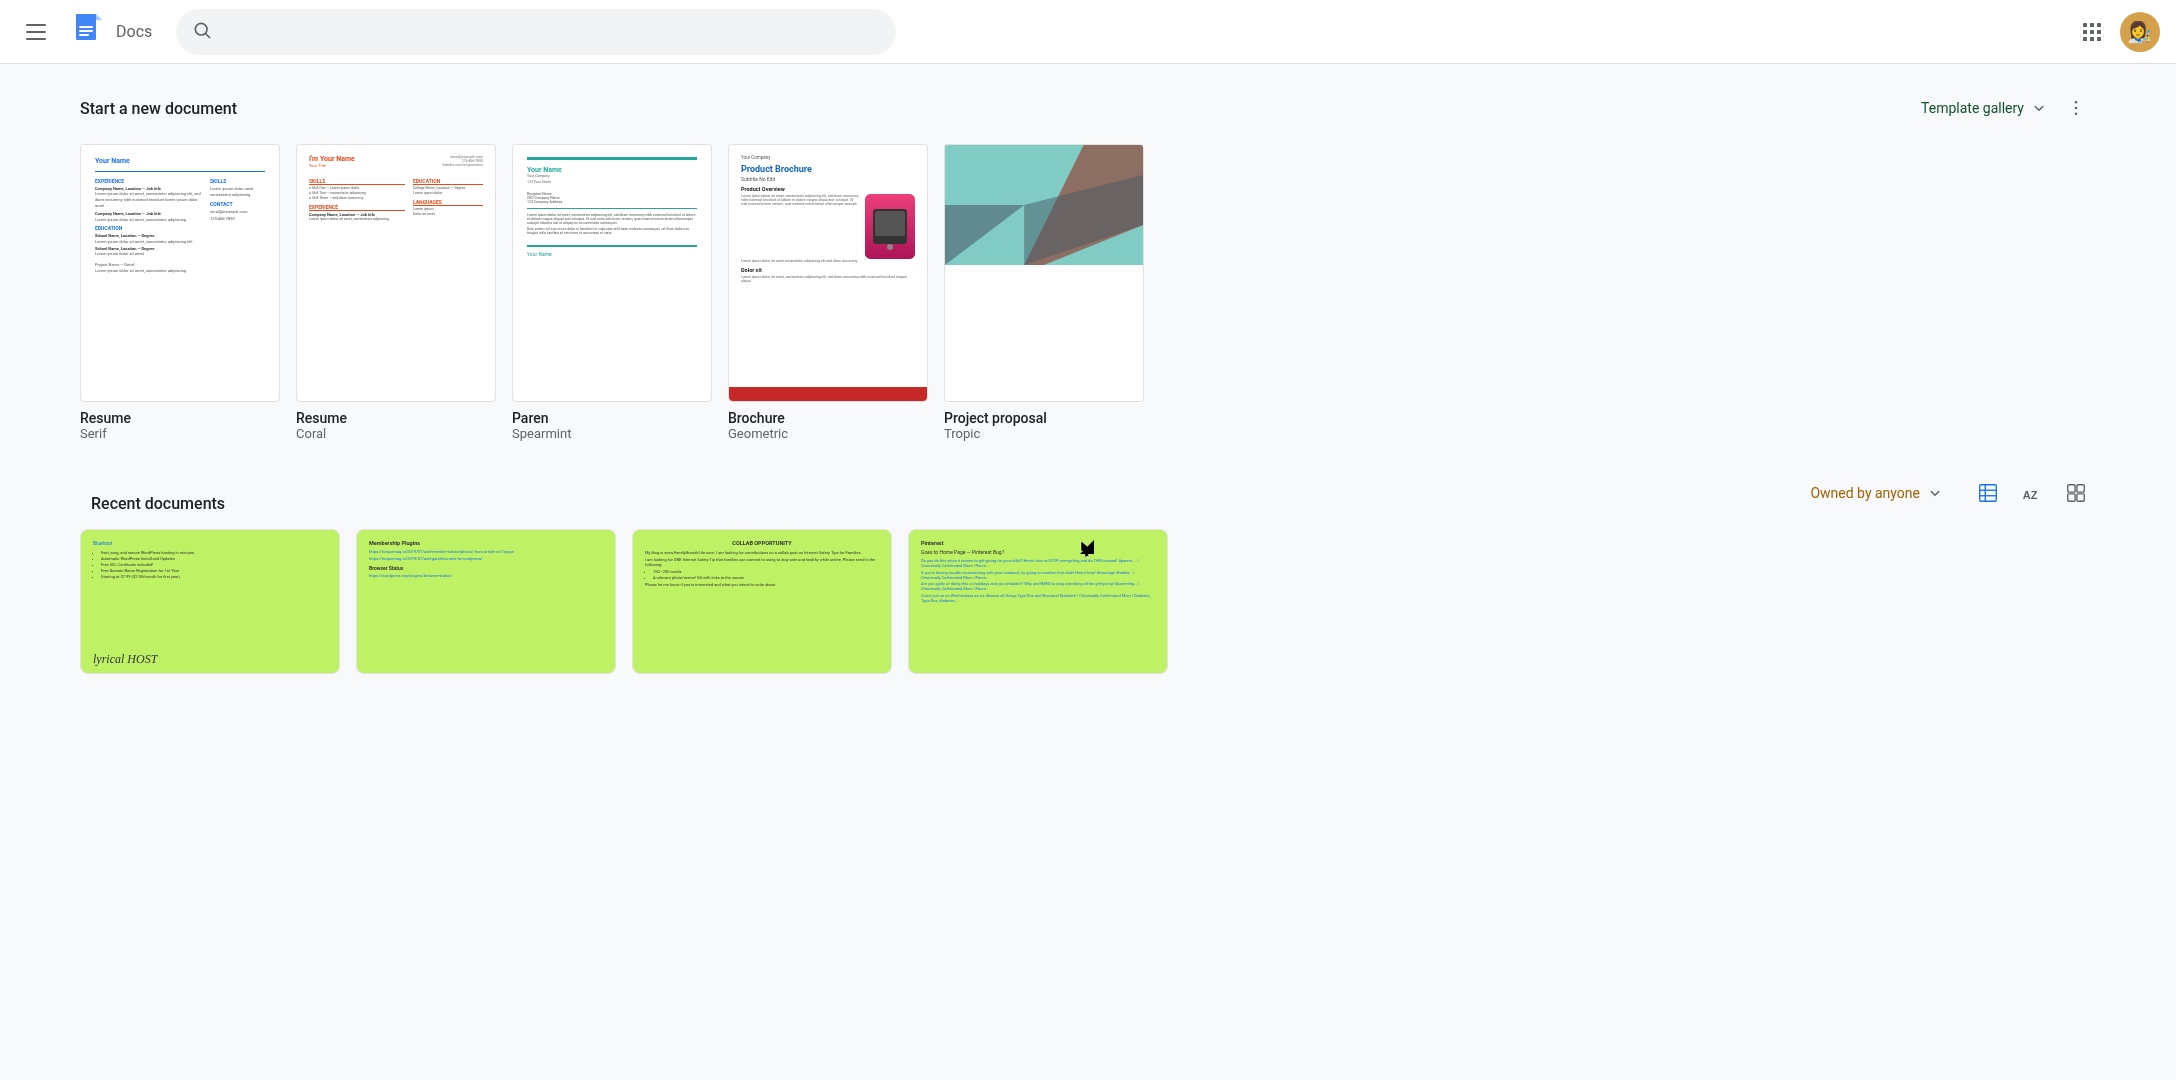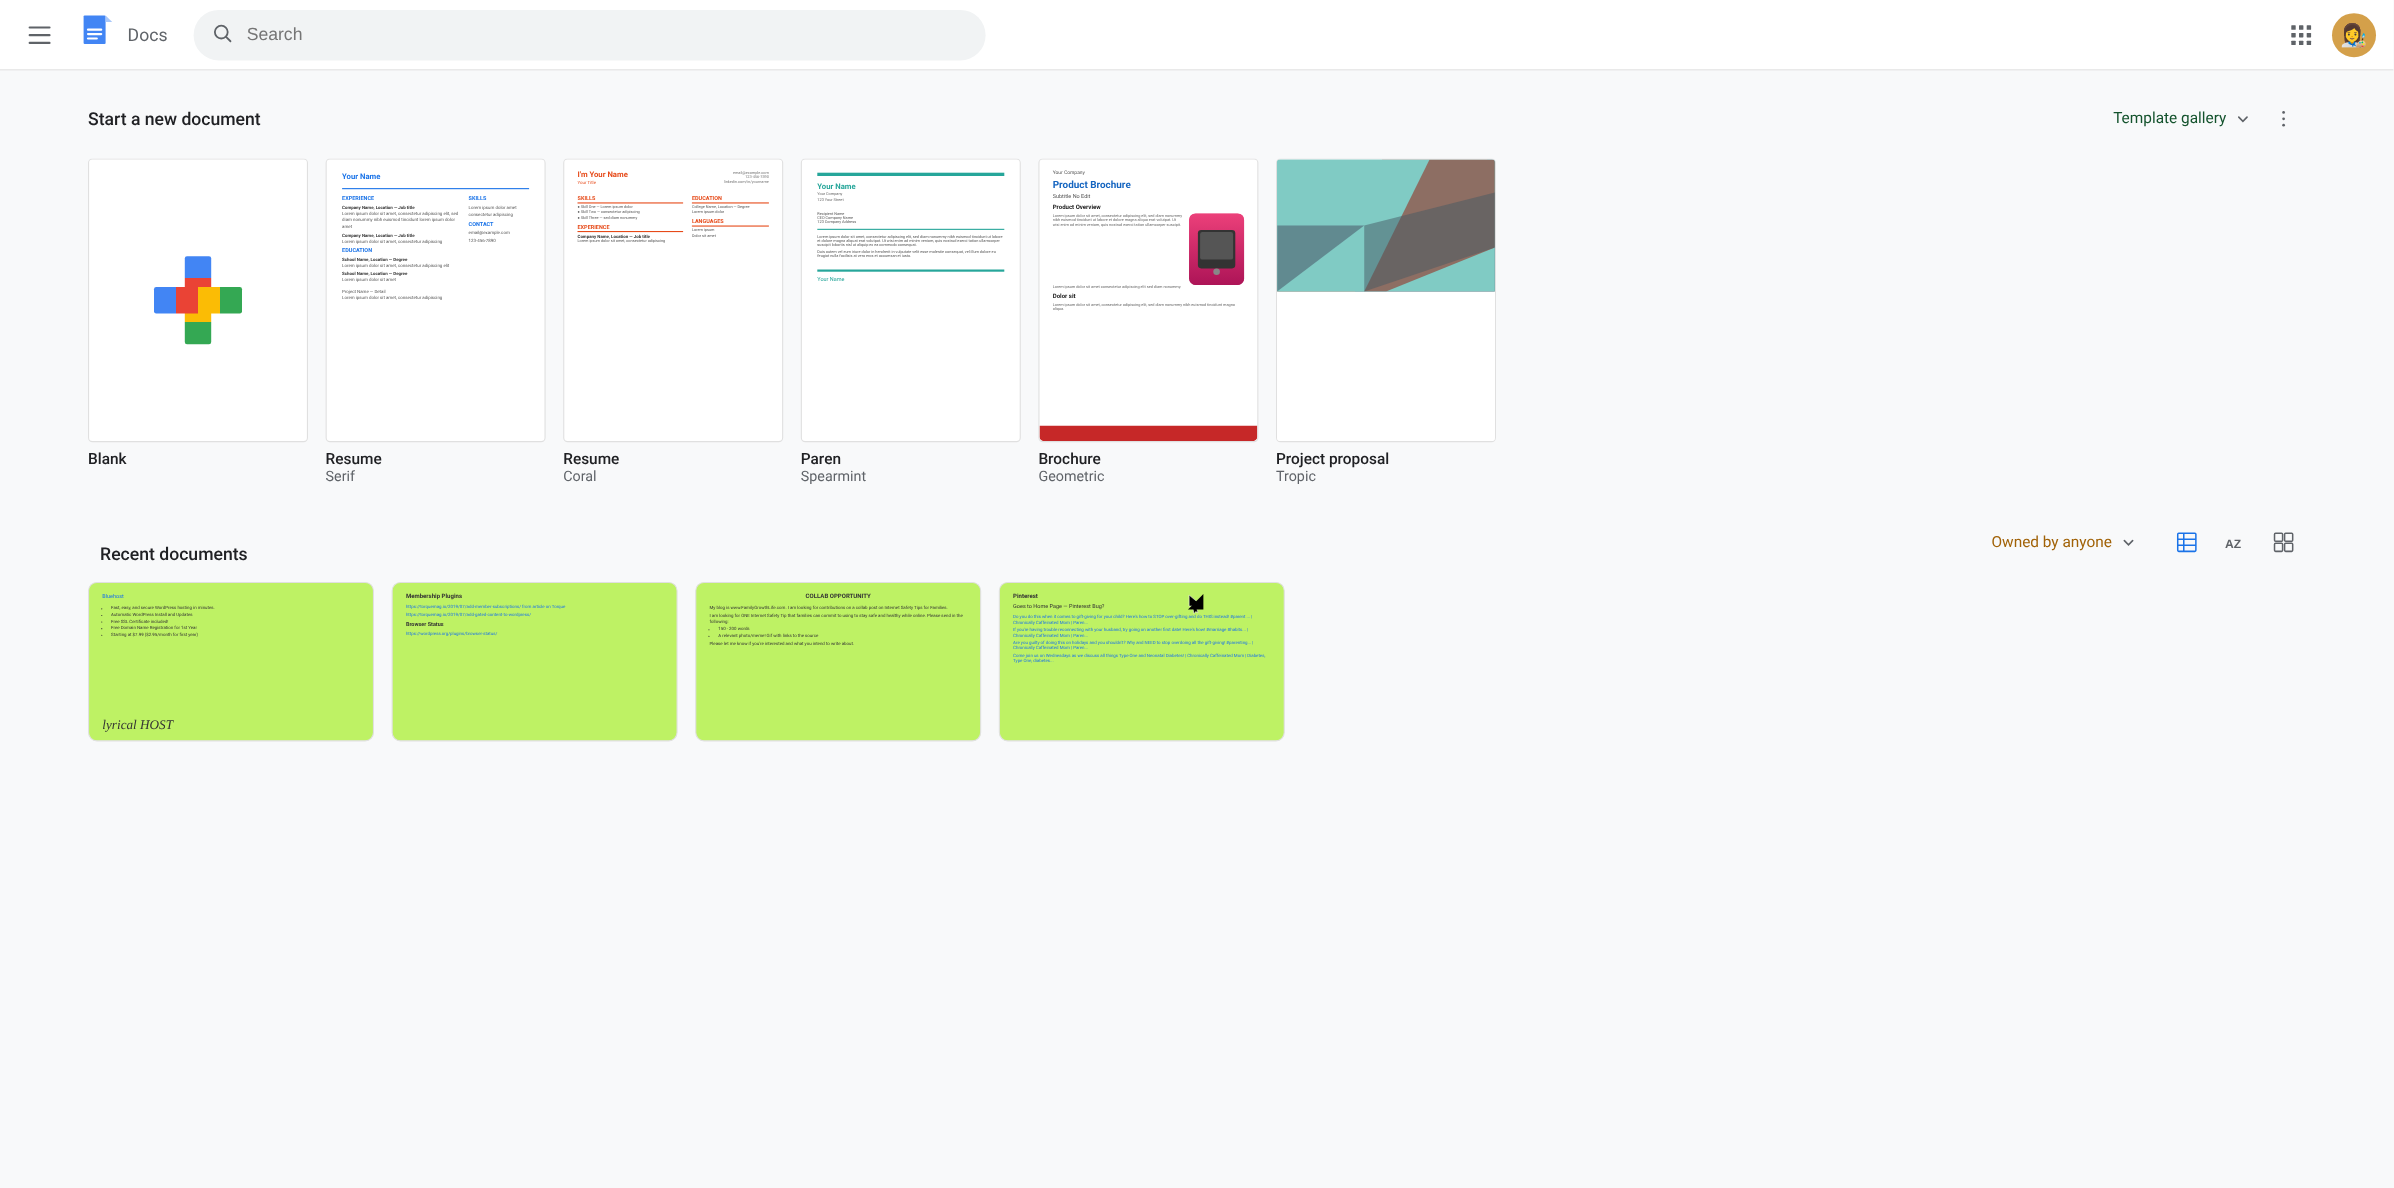--- a/index.html
+++ b/index.html
@@ -331,21 +331,20 @@
     </a>
   </div>
 
   <div class="search-bar">
     <span class="search-icon-wrap">
       <svg width="20" height="20" viewBox="0 0 24 24" fill="none">
           <circle cx="11" cy="11" r="7" stroke="#5f6368" stroke-width="2"></circle>
           <line x1="16.5" y1="16.5" x2="21" y2="21" stroke="#5f6368" stroke-width="2" stroke-linecap="round"></line>
         </svg>
     </span>
-    <input type="text" placeholder="Search" style="">
   </div>
 
   <div class="header-right">
     <div class="grid-icon-btn">
       <svg width="24" height="24" viewBox="0 0 24 24" fill="none">
           <rect x="3" y="3" width="4" height="4" rx="0.5" fill="#5f6368"></rect>
           <rect x="10" y="3" width="4" height="4" rx="0.5" fill="#5f6368"></rect>
           <rect x="17" y="3" width="4" height="4" rx="0.5" fill="#5f6368"></rect>
           <rect x="3" y="10" width="4" height="4" rx="0.5" fill="#5f6368"></rect>
           <rect x="10" y="10" width="4" height="4" rx="0.5" fill="#5f6368"></rect>
@@ -377,29 +376,20 @@
             <circle cx="12" cy="5" r="1.5" fill="#5f6368"></circle>
             <circle cx="12" cy="12" r="1.5" fill="#5f6368"></circle>
             <circle cx="12" cy="19" r="1.5" fill="#5f6368"></circle>
           </svg>
       </div>
     </div>
   </div>
 
   <div class="templates-grid">
 
-    <div class="template-item">
-      <div class="template-thumb blank-thumb">
-        <div class="google-plus">
-          <div class="gplus-v"></div>
-          <div class="gplus-h"></div>
-        </div>
-      </div>
-      <span class="template-name">Blank</span>
-    </div>
 
     <div class="template-item">
       <div class="template-thumb">
         <div class="resume-serif-thumb">
           <div class="rs-name">Your Name</div>
           <div class="rs-line"></div>
           <div style="display:flex;gap:6px;margin-bottom:4px;">
             <div style="flex:1;">
               <div class="rs-section">Experience</div>
               <div class="rs-bold">Company Name, Location — Job title</div>

